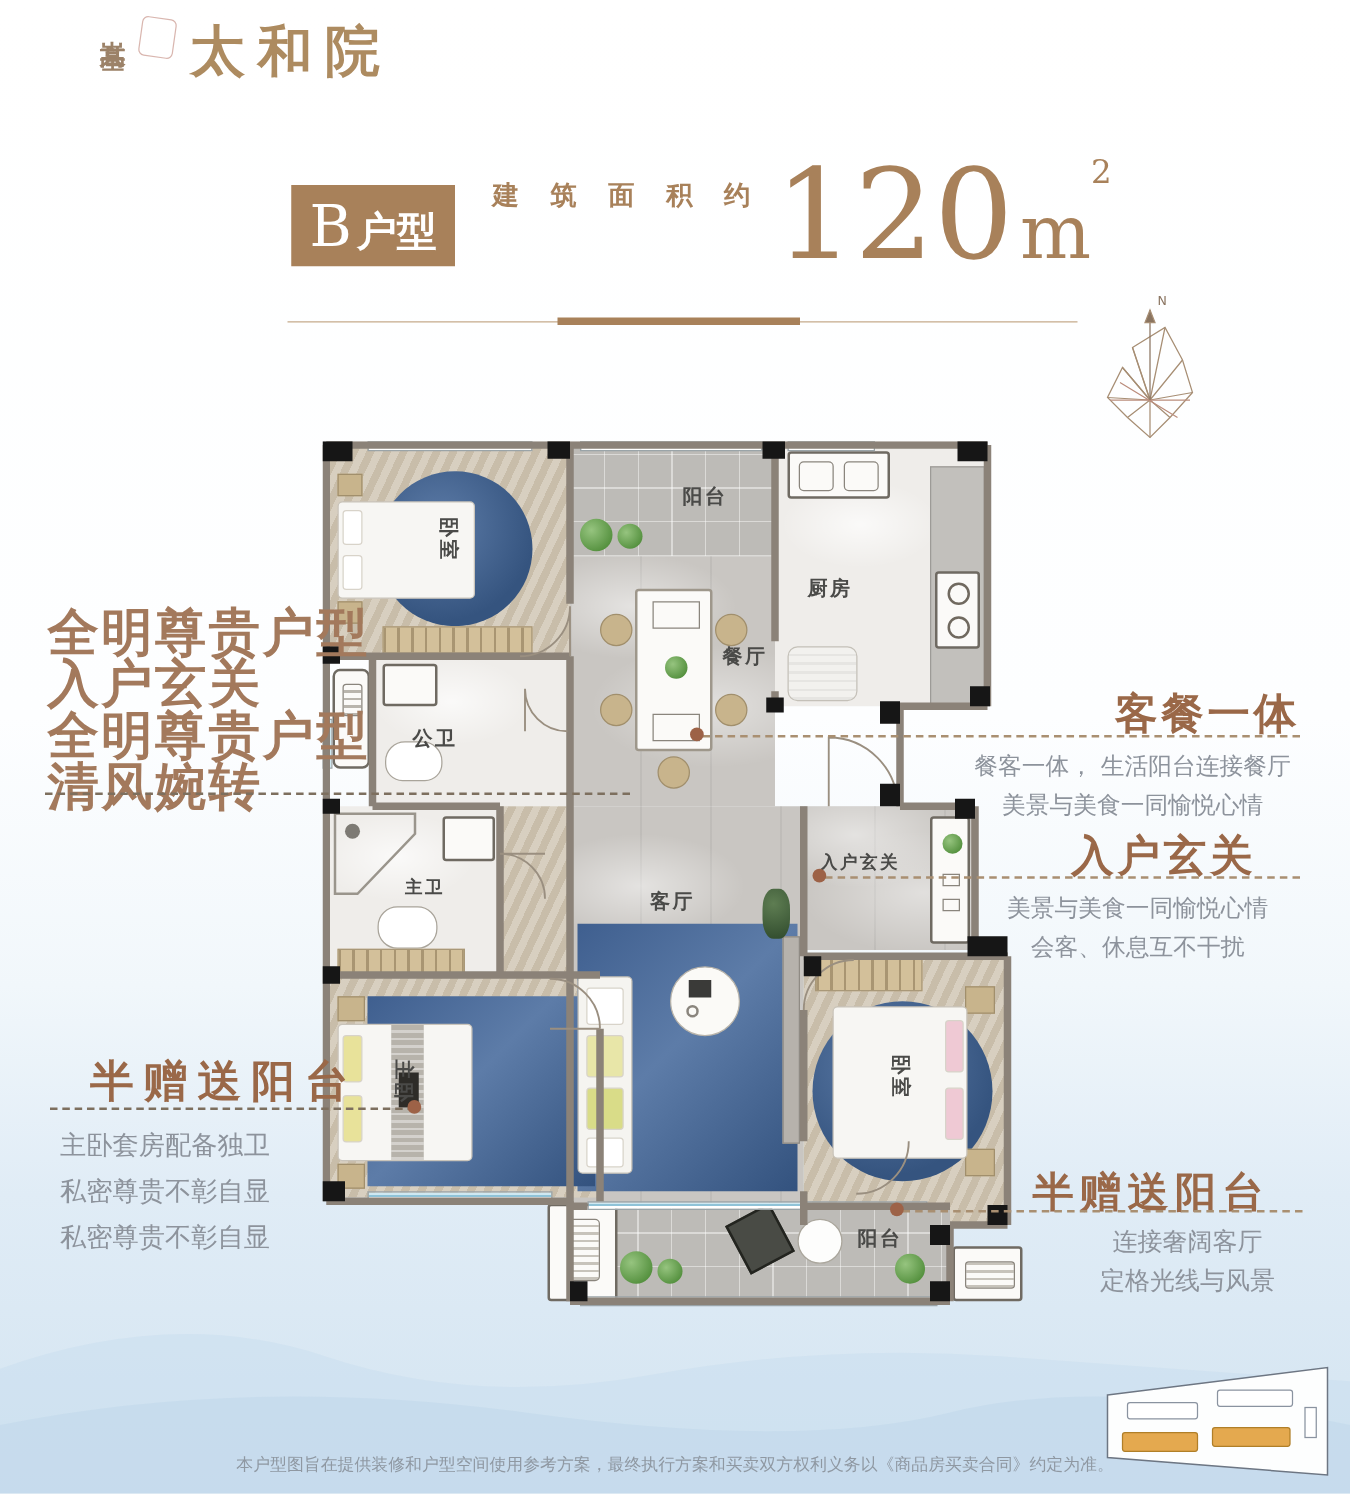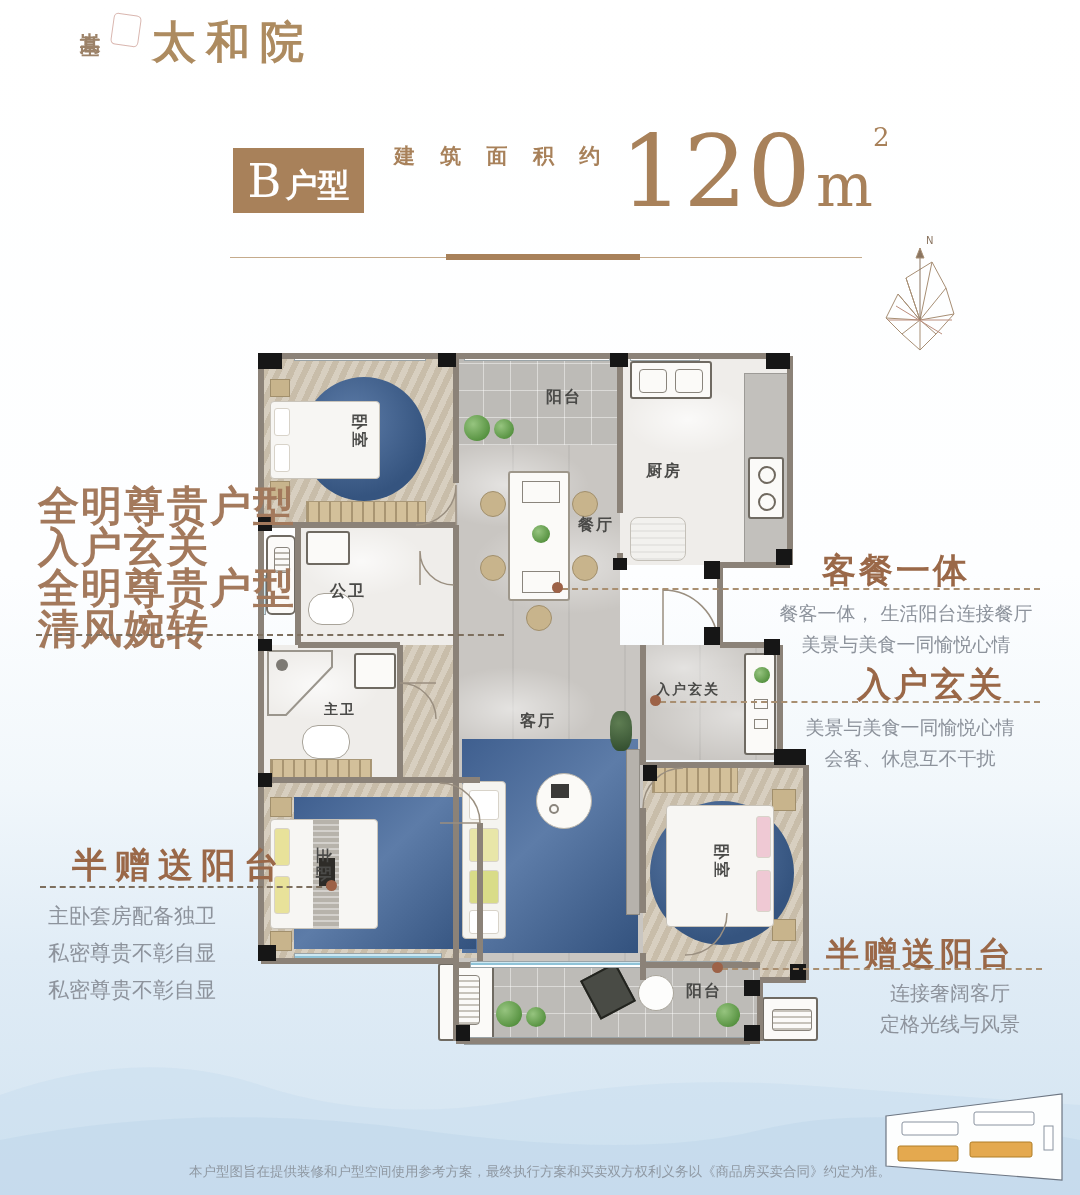--- a/index.html
+++ b/index.html
@@ -275,21 +275,21 @@
   </div>
 
   <div class="feat-lines">
     <div>全明尊贵户型</div>
     <div>入户玄关</div>
     <div>全明尊贵户型</div>
     <div>清风婉转</div>
   </div>
   <div class="leader dark" style="left:36px;top:634px;width:468px;"></div>
 
-  <div class="feat-head" style="left:822px;top:548px;width:218px;text-align:left;font-size:34px;">客餐一体</div>
+  <div class="feat-head" style="left:822px;top:548px;width:218px;text-align:right;font-size:34px;">客餐一体</div>
   <div class="leader" style="left:562px;top:588px;width:478px;"></div>
   <div class="dot" style="left:552px;top:582px;"></div>
   <div class="feat-desc" style="left:756px;top:598px;width:300px;font-size:19px;">
     <div>餐客一体， 生活阳台连接餐厅</div>
     <div>美景与美食一同愉悦心情</div>
   </div>
 
   <div class="feat-head" style="left:822px;top:662px;width:218px;text-align:center;font-size:34px;">入户玄关</div>
   <div class="leader" style="left:660px;top:701px;width:380px;"></div>
   <div class="dot" style="left:650px;top:695px;"></div>

